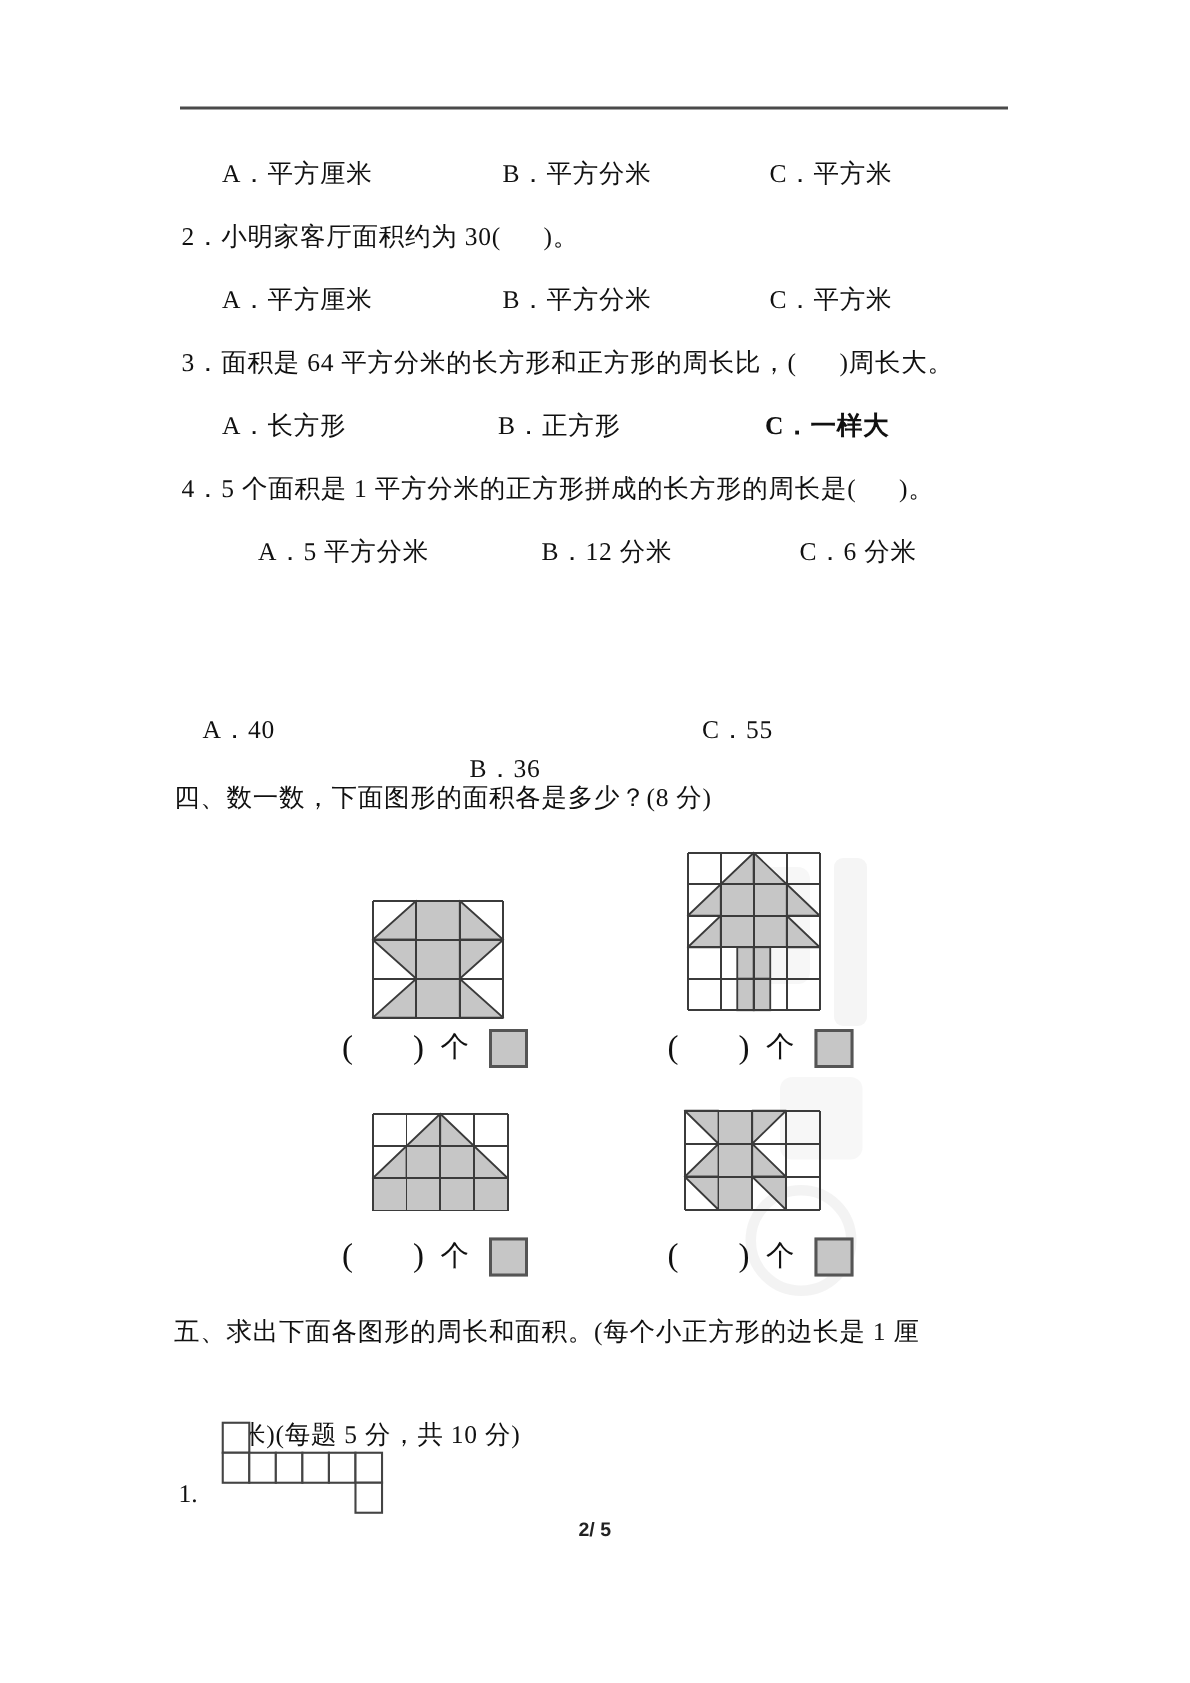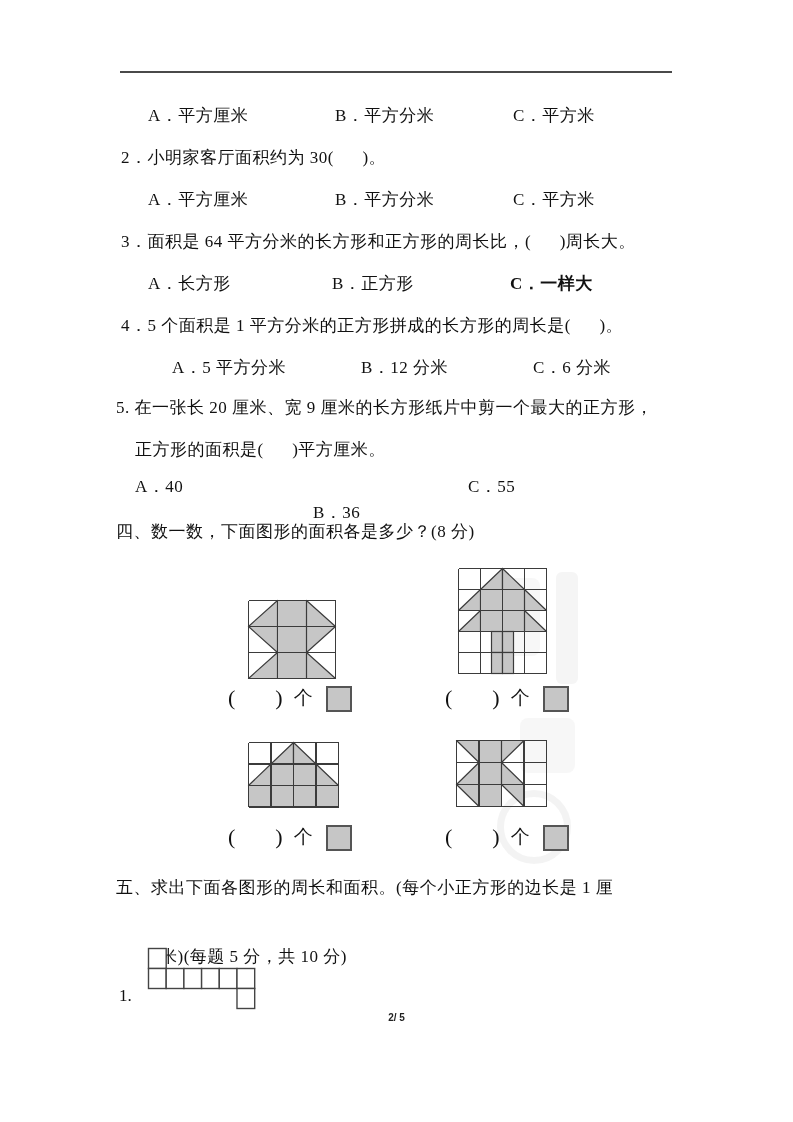--- a/index.html
+++ b/index.html
@@ -11,21 +11,21 @@
   .opt{position:absolute;top:0;font-size:17px;line-height:24px;white-space:pre;letter-spacing:0.5px;text-align:center;}
   .figure{position:absolute;z-index:2;}
   .caption{position:absolute;z-index:2;display:flex;align-items:center;font-size:21px;}
   .caption .parens{white-space:pre;font-size:22px;letter-spacing:1px;}
   .caption .unit{margin-left:10px;font-size:19px;}
   .unit-square{display:inline-block;width:22px;height:22px;margin-left:13px;margin-top:3px;
                border:2px solid #555;background:#c6c6c6;}
   .poly{position:absolute;z-index:2;}
   .item-label{position:absolute;font-size:17px;}
   .footer{position:absolute;left:0;width:100%;text-align:center;
-          font-family:"Liberation Sans","DejaVu Sans",sans-serif;font-weight:bold;font-size:10px;color:#222;}
+          font-family:"Liberation Sans","DejaVu Sans",sans-serif;font-weight:bold;font-size:13px;color:#222;}
   .wm{position:absolute;z-index:1;opacity:0.55;}
 </style>
 </head>
 <body>
 
 <div class="page">
 
   <div class="rule" style="left:120px;top:71px;width:552px;height:2px;"></div>
 
   <div class="wm" style="left:556px;top:572px;width:22px;height:112px;background:#ededed;border-radius:6px;"></div>
@@ -53,22 +53,20 @@
     <span class="opt" style="left:362px;font-weight:bold;">C．一样大</span>
   </div>
 
   <div class="line" style="left:121px;top:314px;">4．5 个面积是 1 平方分米的正方形拼成的长方形的周长是(      )。</div>
   <div class="opt-row" style="left:152px;top:356px;margin-left:20px;">
     <span class="opt" style="left:0;">A．5 平方分米</span>
     <span class="opt" style="left:189px;">B．12 分米</span>
     <span class="opt" style="left:361px;">C．6 分米</span>
   </div>
 
-  <div class="line" style="left:116px;top:396px;">5. 在一张长 20 厘米、宽 9 厘米的长方形纸片中剪一个最大的正方形，</div>
-  <div class="line" style="left:135px;top:438px;">正方形的面积是(      )平方厘米。</div>
   <div class="opt-row" style="left:135px;top:475px;">
     <span class="opt" style="left:0;">A．40</span>
     <span class="opt" style="left:178px;margin-top:26px;">B．36</span>
     <span class="opt" style="left:333px;">C．55</span>
   </div>
 
   <div class="line" style="left:116px;top:520px;">四、数一数，下面图形的面积各是多少？(8 分)</div>
 
   <div class="figure" style="left:247px;top:599px;"><svg width="90" height="81" viewBox="-1.5 -1.5 90 81">
         <g fill="#c6c6c6" stroke="none">

